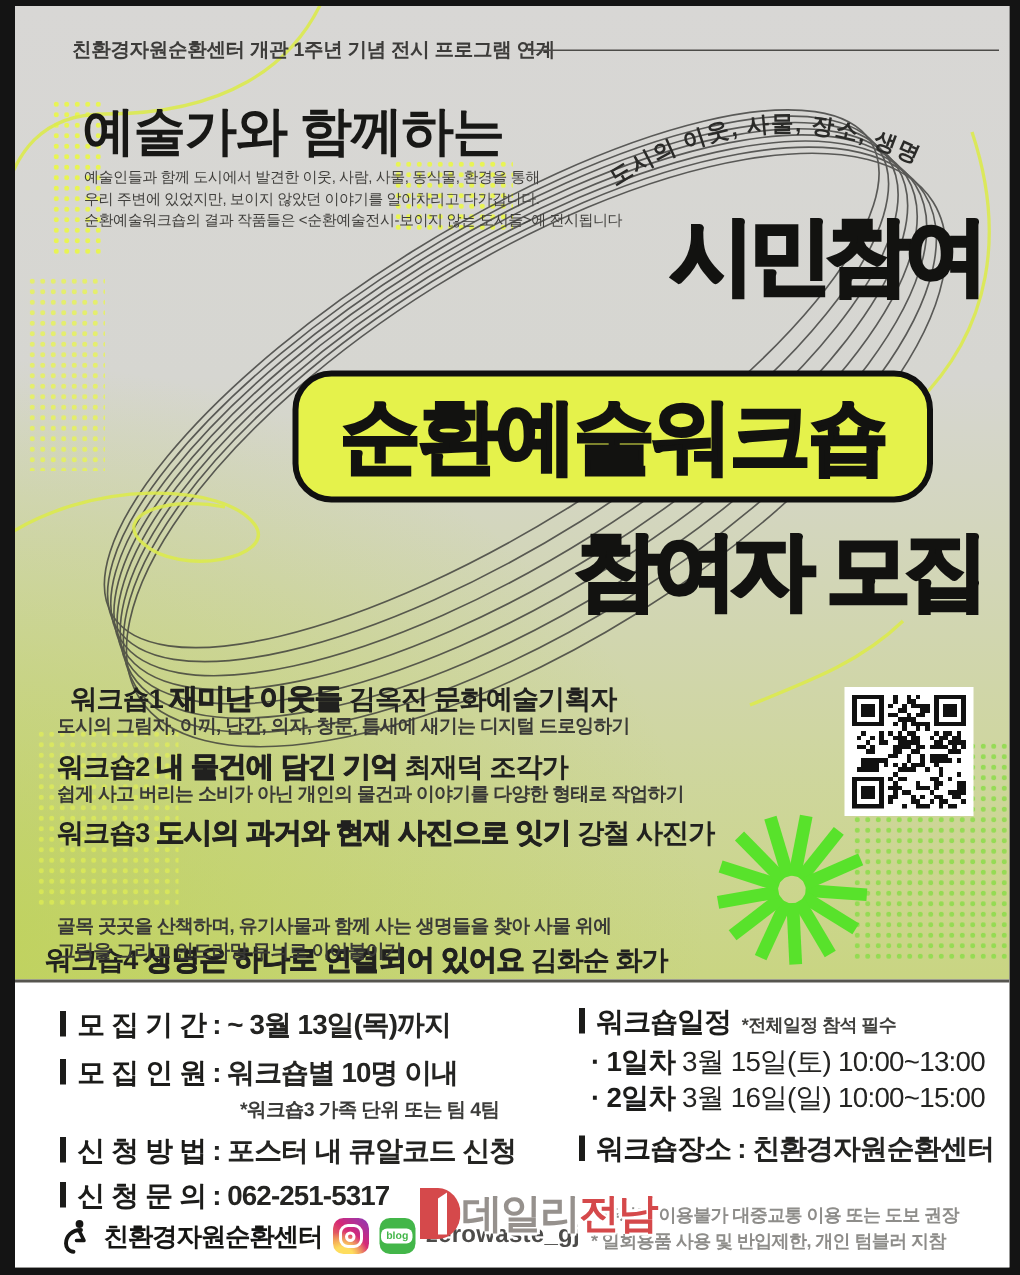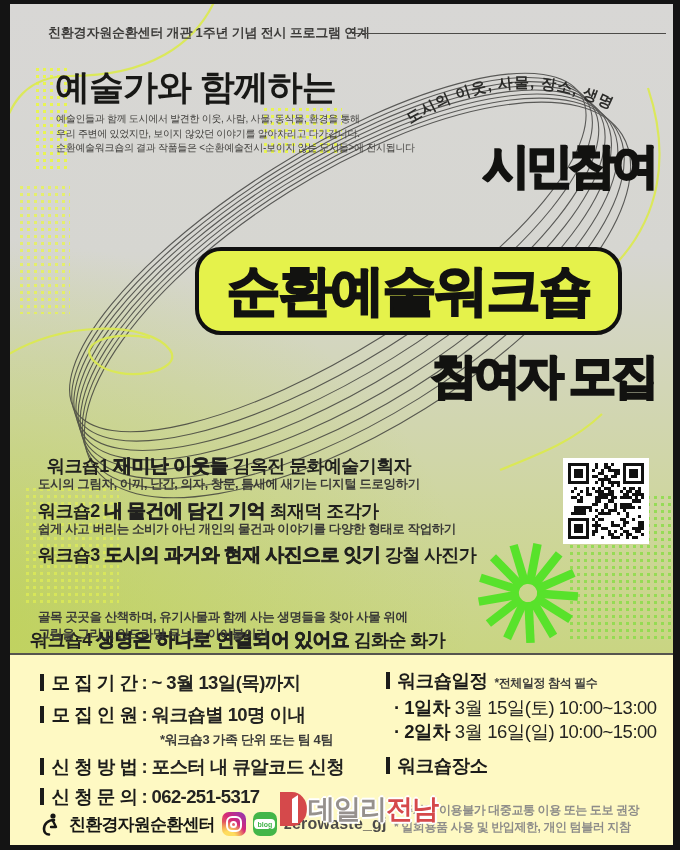--- a/index.html
+++ b/index.html
@@ -3,32 +3,32 @@
 <meta charset="utf-8">
 <style>
   html,body{margin:0;padding:0;background:#222;}
   .frame{position:relative;width:680px;height:850px;background:#141414;overflow:hidden;
          font-family:"Liberation Sans","DejaVu Sans",sans-serif;}
   .sheet{position:absolute;left:10px;top:4px;width:663px;height:841px;overflow:hidden;background:#d8d7d5;}
   .topsec{position:absolute;left:0;top:0;width:663px;height:649px;overflow:hidden;
     background:
       radial-gradient(ellipse 120% 95% at -5% 95%, rgba(186,208,72,.65) 0%, rgba(186,208,72,0) 62%),
       linear-gradient(to bottom,#d8d7d5 0%,#d6d6d1 38%,#cfd6a2 75%,#c9d582 100%);}
-  .footsec{position:absolute;left:0;top:649px;width:663px;height:192px;background:#fef9c3;
+  .footsec{position:absolute;left:0;top:649px;width:663px;height:192px;background:#ffffff;
     border-top:2px solid #56554f;box-sizing:border-box;}
   .abs{position:absolute;}
   .dots{position:absolute;z-index:1;background:radial-gradient(circle,var(--c) 1.5px,transparent 1.9px);
         background-size:7px 7px;}
   .decor{position:absolute;left:0;top:0;z-index:2;pointer-events:none;}
   .z3{z-index:3;}
   .toplabel{font-size:13px;font-weight:700;color:#3d3c3a;letter-spacing:-0.2px;}
   .topline{height:0;border-top:1.6px solid #4c4b48;}
   .heading{font-size:35px;font-weight:800;color:#181816;letter-spacing:-1px;}
   .intro{font-size:10px;line-height:14.5px;color:#403f3c;font-weight:400;letter-spacing:-0.3px;white-space:pre-line;}
-  .bigtitle{font-size:47px;line-height:1;font-weight:900;color:#121210;letter-spacing:-4px;
+  .bigtitle{font-size:56px;line-height:1;font-weight:900;color:#121210;letter-spacing:-4px;
             -webkit-text-stroke:2.5px #121210;}
   .hibox{box-sizing:border-box;border:4px solid #101010;border-radius:26px;
          display:flex;align-items:center;justify-content:center;}
   .hibox span{font-size:54px;font-weight:900;color:#121210;letter-spacing:-2px;-webkit-text-stroke:2px #121210;}
   .wtitle{font-size:18px;font-weight:700;color:#21211f;letter-spacing:-0.6px;white-space:nowrap;}
   .wtitle .wname{font-weight:900;font-size:19px;-webkit-text-stroke:0.6px #21211f;}
   .wdesc{font-size:12.5px;line-height:17px;font-weight:600;color:#3a3a37;letter-spacing:-0.4px;white-space:pre-line;}
   .qr{box-sizing:border-box;background:#fff;padding:5px;}
   .irow{display:flex;align-items:baseline;white-space:nowrap;}
   .bar{display:inline-block;width:3.5px;height:17px;background:#1c1c1a;margin-right:8px;align-self:center;}
@@ -409,20 +409,21 @@
       </div>
       <div class="abs schitem" style="left:384px;top:40px;">
         <b>· 1일차</b><span> 3월 15일(토) 10:00~13:00</span>
       </div>
       <div class="abs schitem" style="left:384px;top:64px;">
         <b>· 2일차</b><span> 3월 16일(일) 10:00~15:00</span>
       </div>
       <div class="abs irow" style="left:376px;top:98px;">
         <span class="bar"></span>
         <span class="ilabel">워크숍장소</span>
+        <span class="ivalue">: 친환경자원순환센터</span>
       </div>
       <div class="abs gnote" style="left:384px;top:147px;">* 주차장 이용불가 대중교통 이용 또는 도보 권장
 * 일회용품 사용 및 반입제한, 개인 텀블러 지참</div>
     </div>
 
     <div class="wm" style="left:268px;top:786px;">
       <svg width="30" height="38" viewBox="0 0 30 38">
         <path d="M2 2 h12 a15 17 0 0 1 0 34 h-12 z" fill="#d5494b"></path>
         <path d="M14 9 l6 -4 v28 h-6 z" fill="#ffffff"></path>
       </svg>

